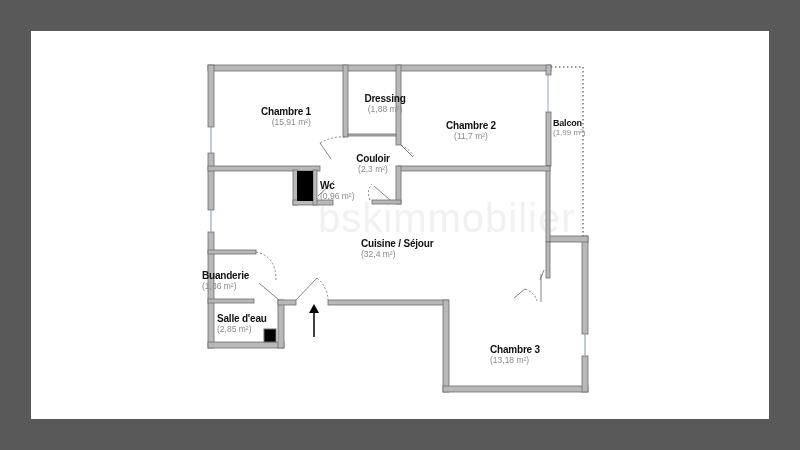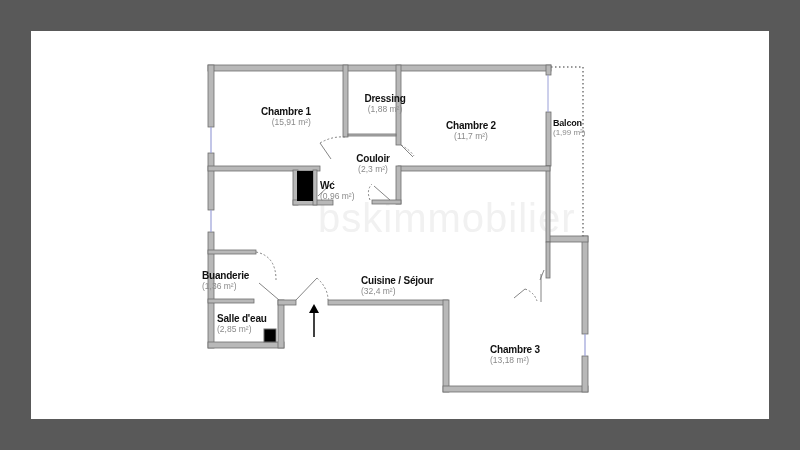--- a/index.html
+++ b/index.html
@@ -156,21 +156,21 @@
   <span class="area" style="font-size:8px;">(1,99 m²)</span>
 </div>
 <div class="label" style="left:373px; top:153px;">
   <span class="name">Couloir</span>
   <span class="area">(2,3 m²)</span>
 </div>
 <div class="label left" style="left:320px; top:180px;">
   <span class="name">Wc</span>
   <span class="area">(0,96 m²)</span>
 </div>
-<div class="label left" style="left:361px; top:238px;margin-top:37px;">
+<div class="label left" style="left:361px; top:238px;">
   <span class="name">Cuisine / Séjour</span>
   <span class="area">(32,4 m²)</span>
 </div>
 <div class="label left" style="left:202px; top:270px;">
   <span class="name">Buanderie</span>
   <span class="area">(1,36 m²)</span>
 </div>
 <div class="label left" style="left:217px; top:313px;">
   <span class="name">Salle d'eau</span>
   <span class="area">(2,85 m²)</span>

